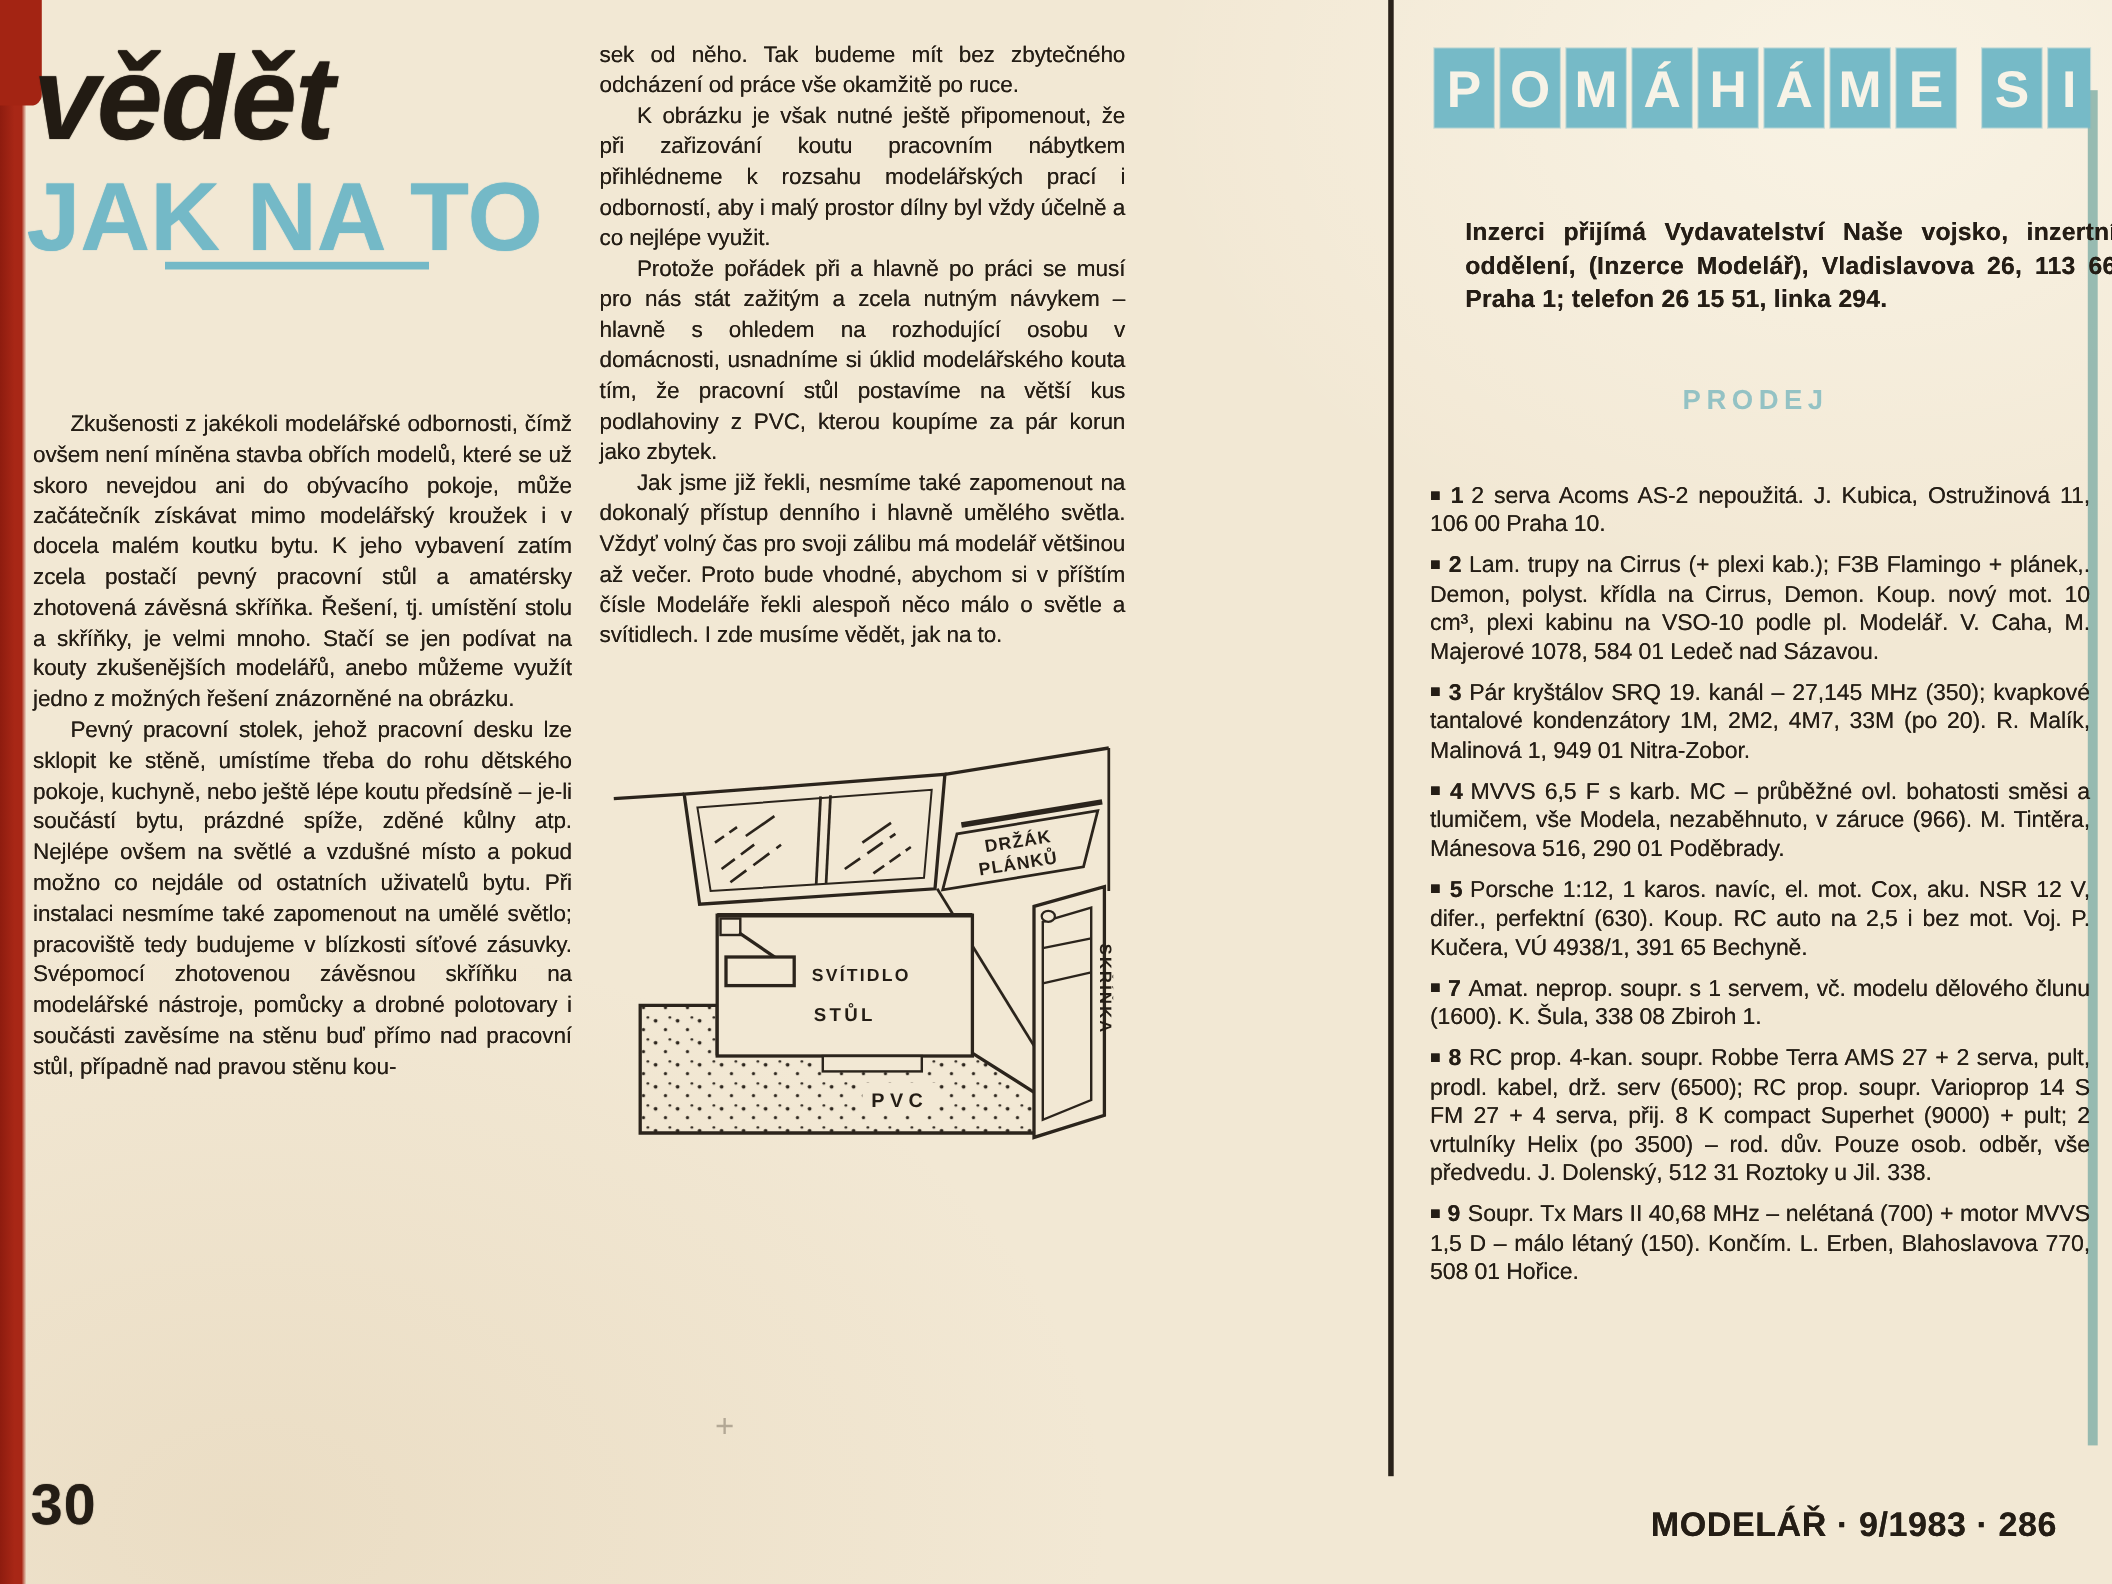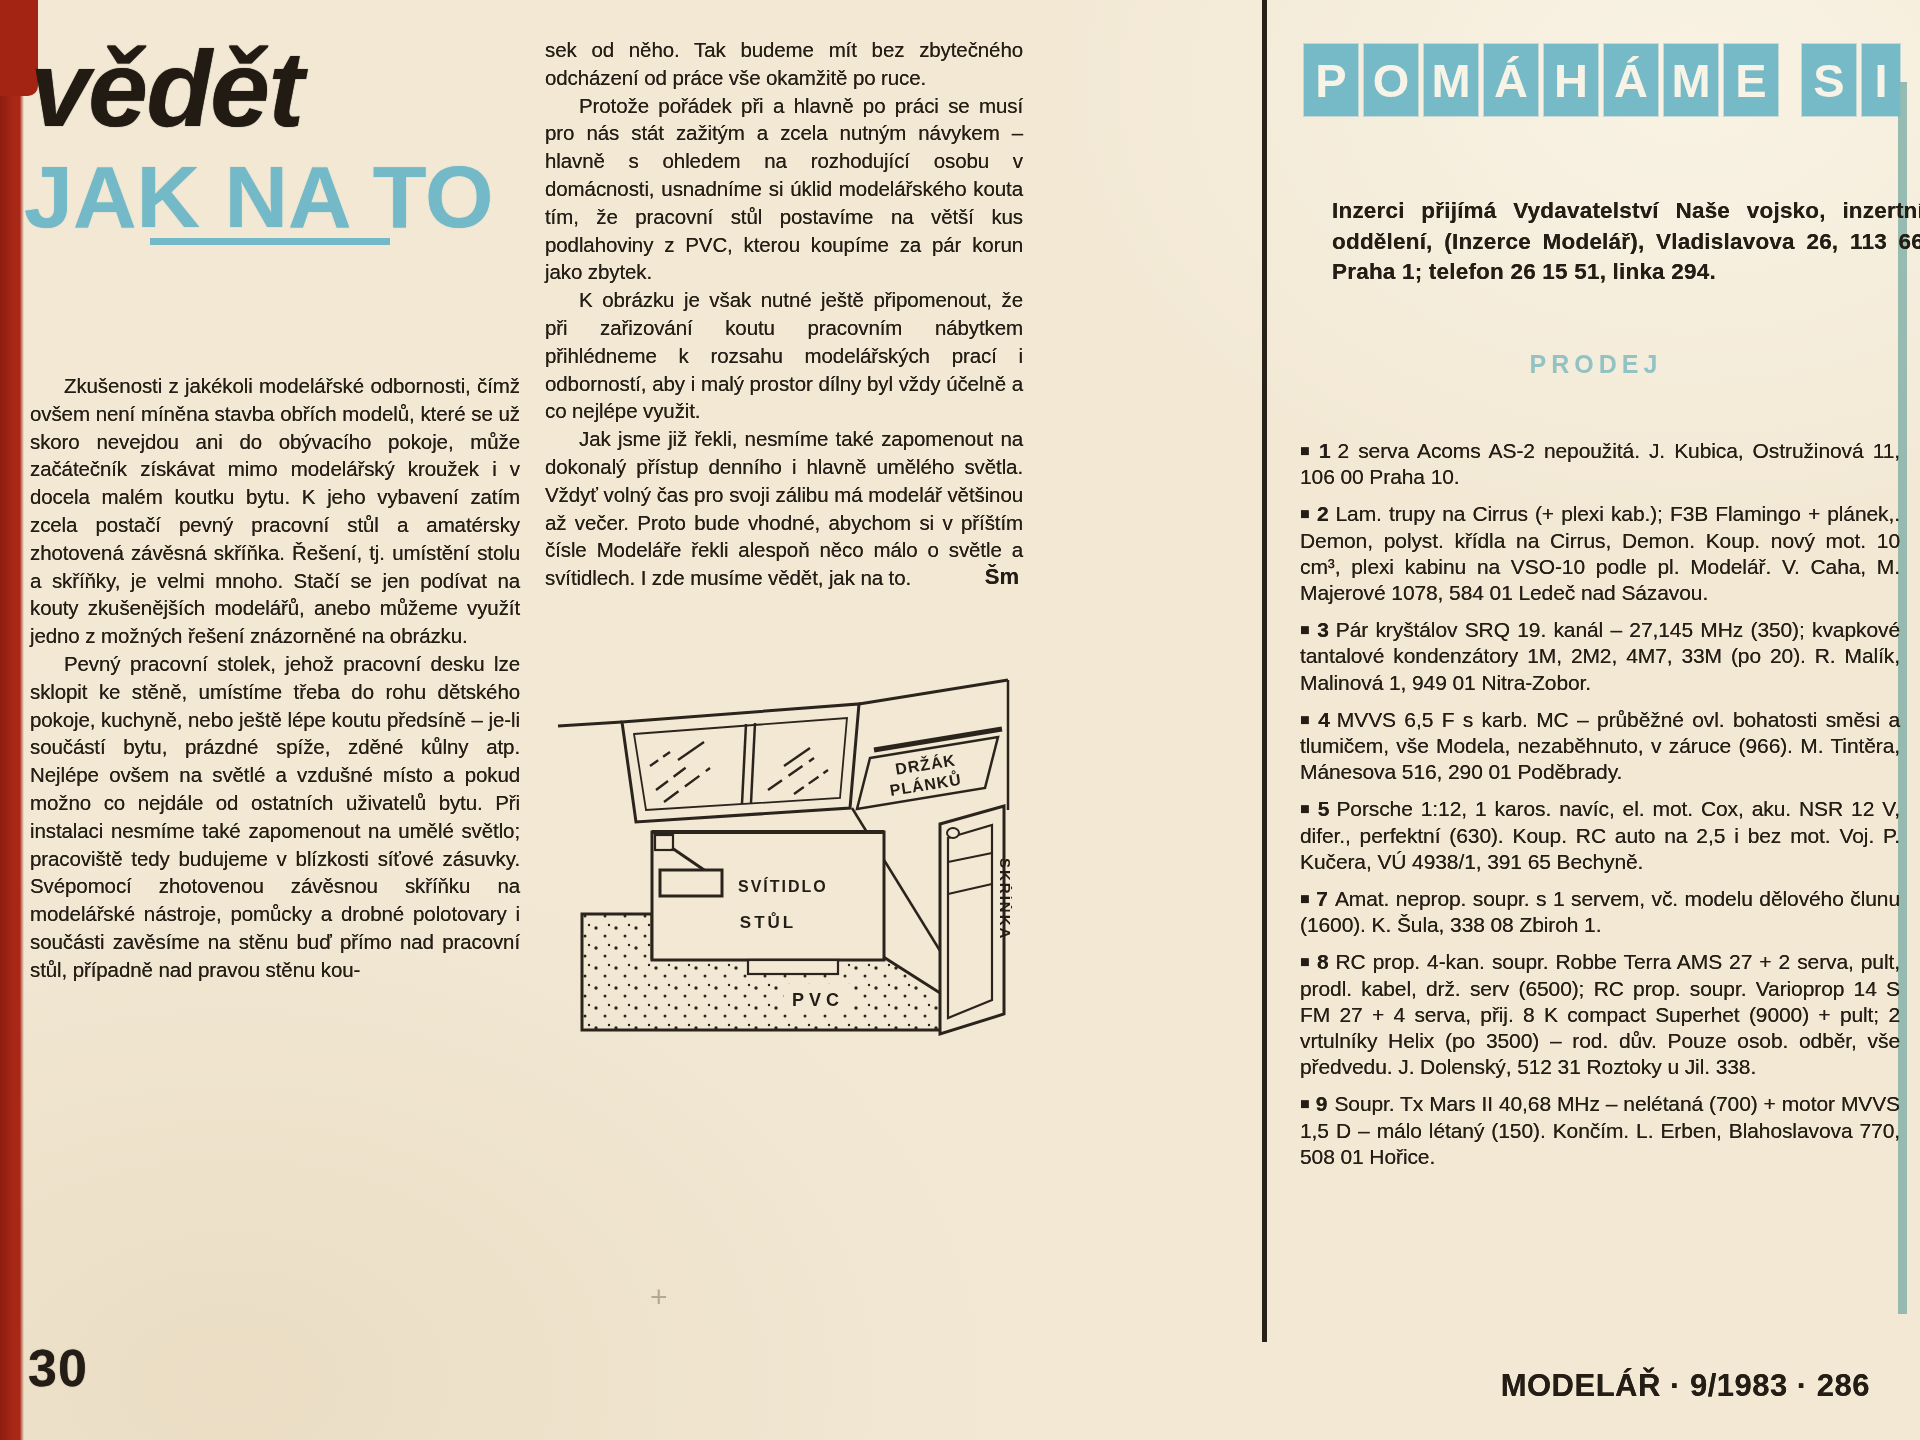--- a/index.html
+++ b/index.html
@@ -84,24 +84,23 @@
 <div class="abs title-main">JAK NA TO</div>
 <div class="abs title-underline"></div>
 
 <div class="abs colL">
   <p class="body-text para-indent">Zkušenosti z jakékoli modelářské odbornosti, čímž ovšem není míněna stavba obřích modelů, které se už skoro nevejdou ani do obývacího pokoje, může začátečník získávat mimo modelářský kroužek i v docela malém koutku bytu. K jeho vybavení zatím zcela postačí pevný pracovní stůl a amatérsky zhotovená závěsná skříňka. Řešení, tj. umístění stolu a skříňky, je velmi mnoho. Stačí se jen podívat na kouty zkušenějších modelářů, anebo můžeme využít jedno z možných řešení znázorněné na obrázku.</p>
   <p class="body-text para-indent">Pevný pracovní stolek, jehož pracovní desku lze sklopit ke stěně, umístíme třeba do rohu dětského pokoje, kuchyně, nebo ještě lépe koutu předsíně – je-li součástí bytu, prázdné spíže, zděné kůlny atp. Nejlépe ovšem na světlé a vzdušné místo a pokud možno co nejdále od ostatních uživatelů bytu. Při instalaci nesmíme také zapomenout na umělé světlo; pracoviště tedy budujeme v blízkosti síťové zásuvky. Svépomocí zhotovenou závěsnou skříňku na modelářské nástroje, pomůcky a drobné polotovary i součásti zavěsíme na stěnu buď přímo nad pracovní stůl, případně nad pravou stěnu kou-</p>
 </div>
 
 <div class="abs colM">
   <p class="body-text">sek od něho. Tak budeme mít bez zbytečného odcházení od práce vše okamžitě po ruce.</p>
+  <p class="body-text para-indent">K obrázku je však nutné ještě připomenout, že při zařizování koutu pracovním nábytkem přihlédneme k rozsahu modelářských prací i odborností, aby i malý prostor dílny byl vždy účelně a co nejlépe využit.</p>
   <p class="body-text para-indent">Protože pořádek při a hlavně po práci se musí pro nás stát zažitým a zcela nutným návykem – hlavně s ohledem na rozhodující osobu v domácnosti, usnadníme si úklid modelářského kouta tím, že pracovní stůl postavíme na větší kus podlahoviny z PVC, kterou koupíme za pár korun jako zbytek.</p>
-  <p class="body-text para-indent">K obrázku je však nutné ještě připomenout, že při zařizování koutu pracovním nábytkem přihlédneme k rozsahu modelářských prací i odborností, aby i malý prostor dílny byl vždy účelně a co nejlépe využit.</p>
   <p class="body-text para-indent">Jak jsme již řekli, nesmíme také zapomenout na dokonalý přístup denního i hlavně umělého světla. Vždyť volný čas pro svoji zálibu má modelář většinou až večer. Proto bude vhodné, abychom si v příštím čísle Modeláře řekli alespoň něco málo o světle a svítidlech. I zde musíme vědět, jak na to.</p>
-  <div class="signature">Šm</div>
 </div>
 
 <svg class="abs diagram" viewBox="0 0 460 410">
   <defs>
     <pattern id="stip" width="20" height="20" patternUnits="userSpaceOnUse">
       <circle cx="4" cy="6" r="1.7" fill="#2b241c"></circle>
       <circle cx="13" cy="14" r="1.5" fill="#2b241c"></circle>
       <circle cx="17" cy="3" r="1.2" fill="#2b241c"></circle>
     </pattern>
   </defs>

